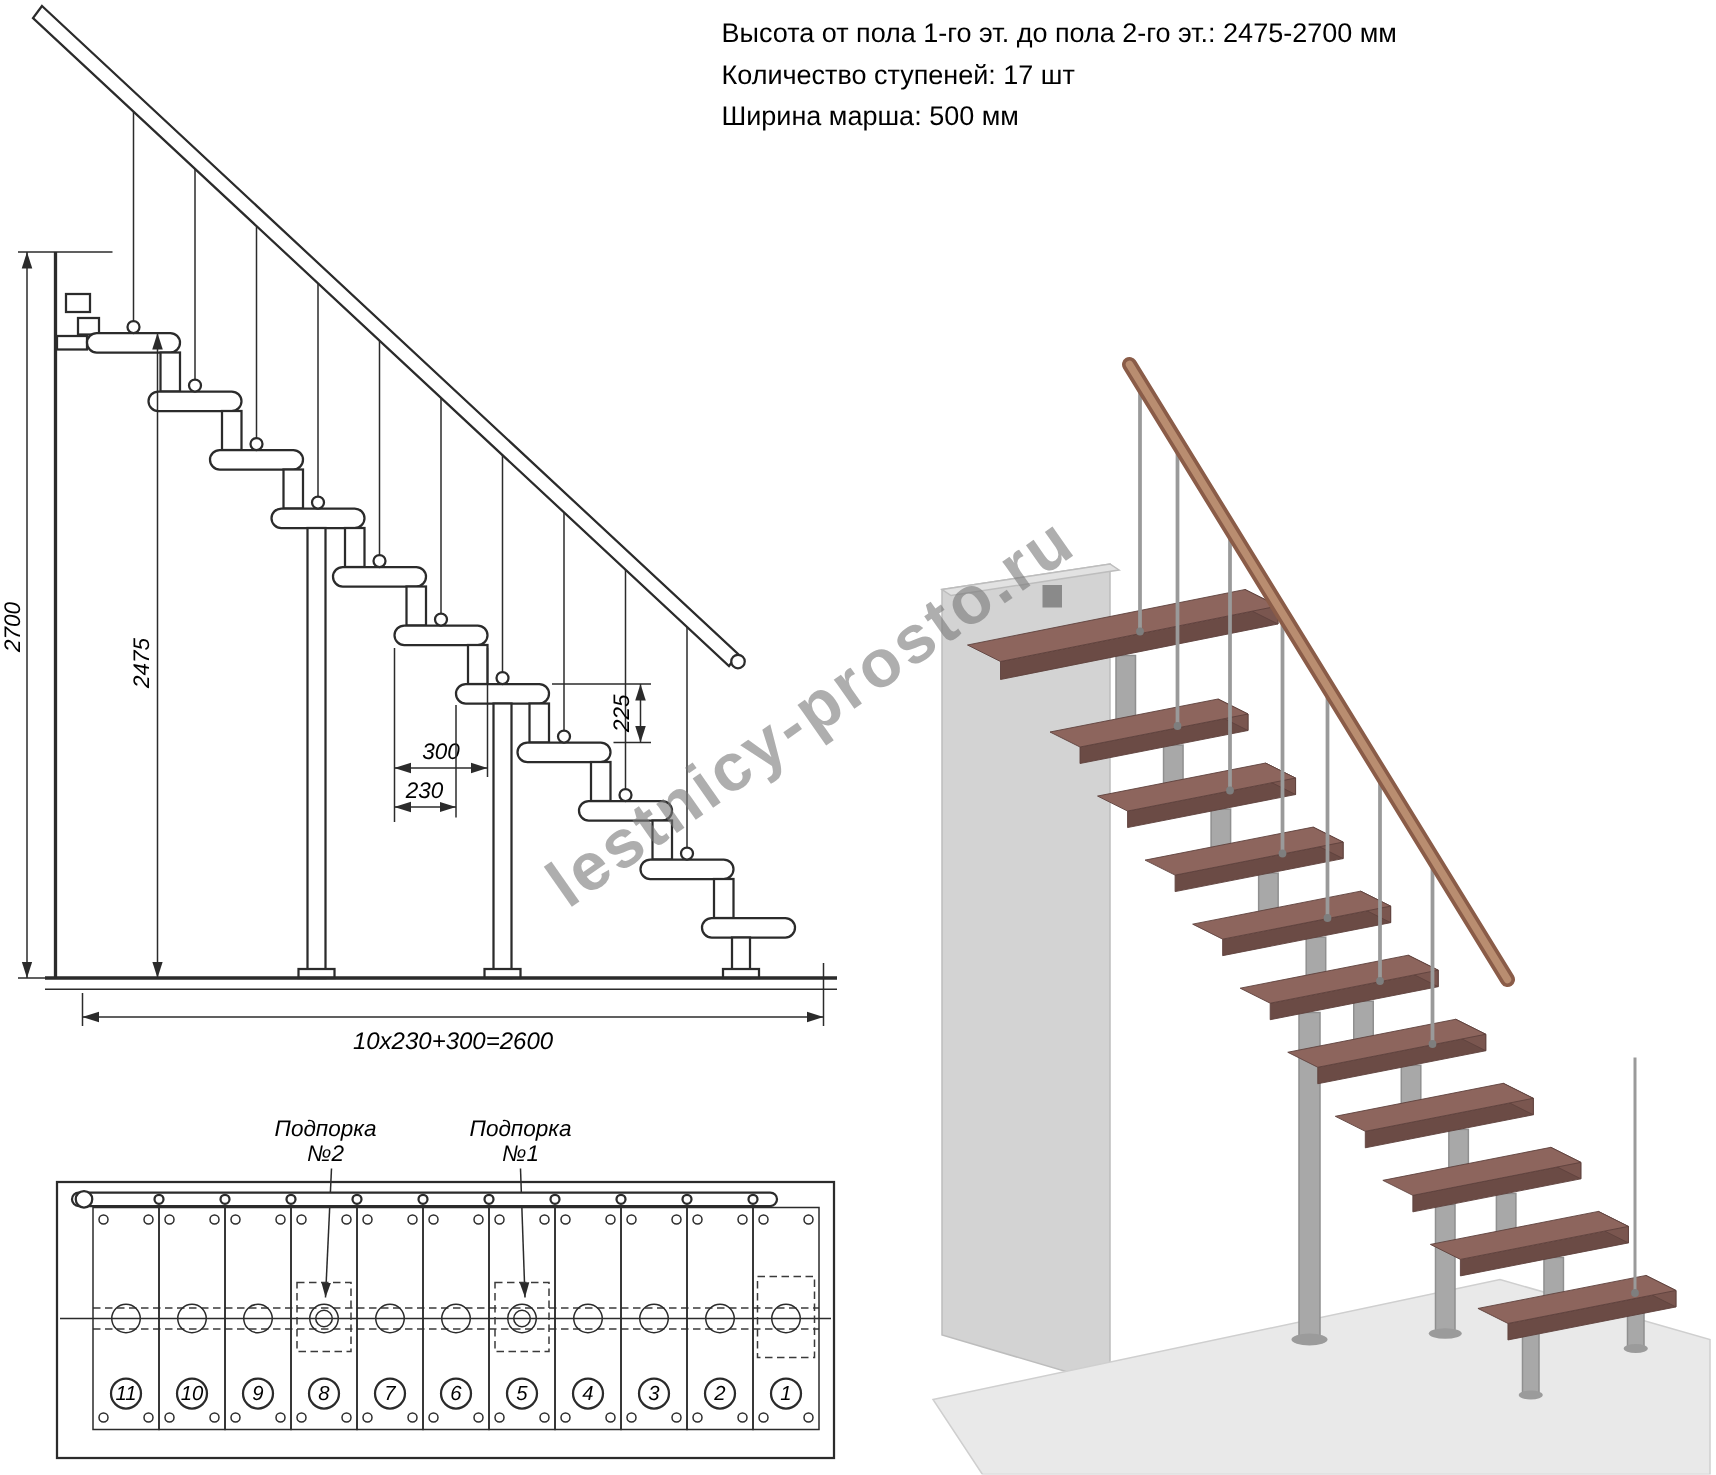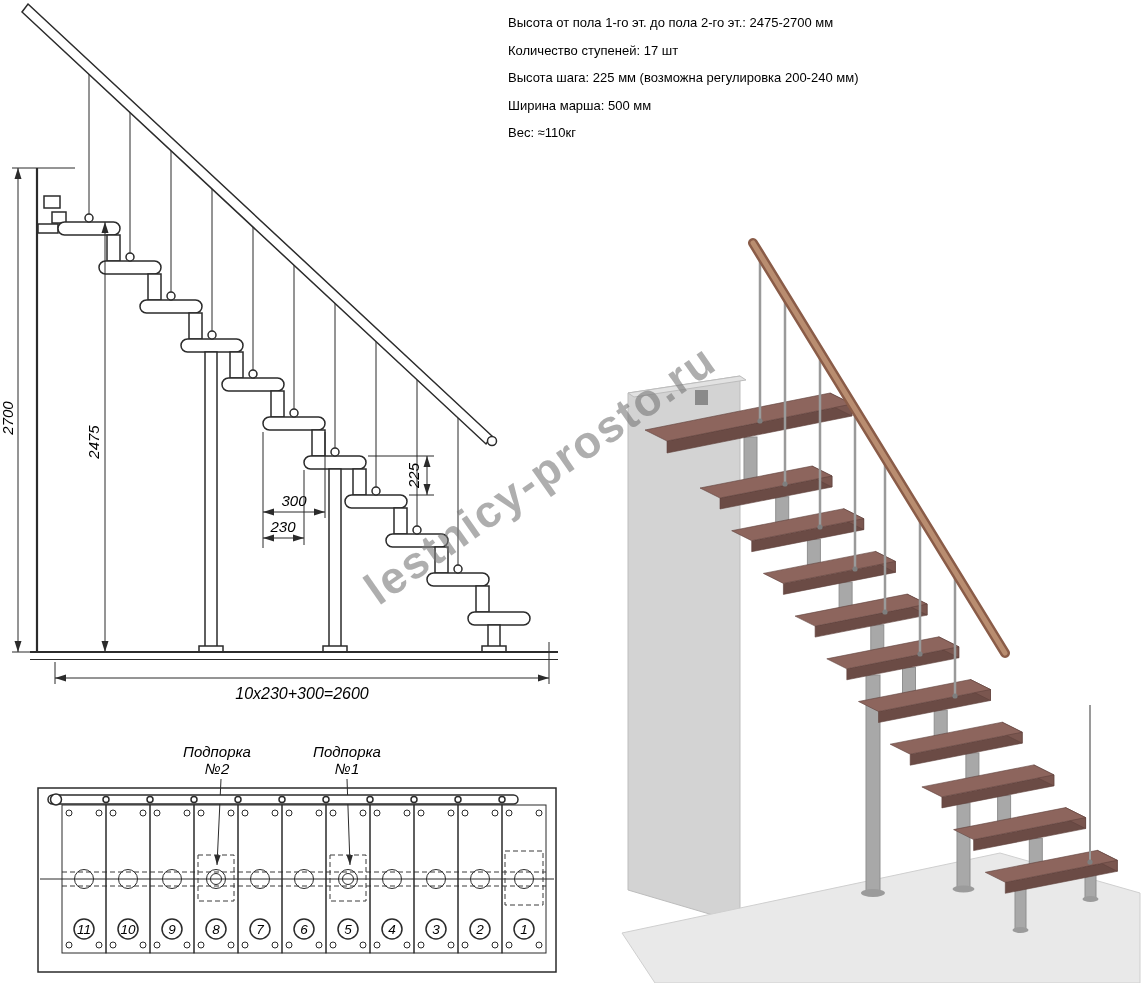--- a/index.html
+++ b/index.html
@@ -1,17 +1,17 @@
 <!DOCTYPE html>
 <html><head>
 <meta charset="utf-8">
 <style>
 html,body{margin:0;padding:0}
 body{width:1144px;height:983px;position:relative;background:#fff;font-family:"Liberation Sans",sans-serif;overflow:hidden}
-.specs{position:absolute;left:508px;top:9px;font-size:13px;line-height:27.5px;color:#000;z-index:2}
+.specs{position:absolute;left:481px;top:9px;font-size:18px;line-height:27.5px;color:#000;z-index:2}
 svg.layer{position:absolute}
 #elev{left:0;top:0}
 #plan{left:20px;top:735px}
 #r3d{left:585px;top:185px}
 .ln{fill:#fff;stroke:#2b2b2b;stroke-width:1.5}
 .box{fill:none;stroke:#2b2b2b;stroke-width:1.5}
 .thin{fill:none;stroke:#2b2b2b;stroke-width:1}
 .thick{fill:none;stroke:#2b2b2b;stroke-width:2.2}
 .dim{fill:none;stroke:#2b2b2b;stroke-width:1}
 .dimtext{font:italic 15px "Liberation Sans",sans-serif;fill:#000;text-anchor:middle}
@@ -20,23 +20,21 @@
 .num{font:italic 13.5px "Liberation Sans",sans-serif;fill:#000;text-anchor:middle}
 .dash{fill:none;stroke:#3a3a3a;stroke-width:1;stroke-dasharray:5 3}
 .watermark{position:absolute;left:370px;top:568px;transform-origin:0 50%;transform:rotate(-35deg);font-size:45px;font-weight:bold;letter-spacing:2px;color:rgba(120,120,120,.6);white-space:nowrap;z-index:6;pointer-events:none}
 </style>
 </head>
 <body>
 
 <div class="specs">
   <div>Высота от пола 1-го эт. до пола 2-го эт.: 2475-2700 мм</div>
   <div>Количество ступеней: 17 шт</div>
-  <div>Высота шага: 225 мм (возможна регулировка 200-240 мм)</div>
   <div>Ширина марша: 500 мм</div>
-  <div>Вес: ≈110кг</div>
 </div>
 
 <svg id="elev" class="layer" width="570" height="730" viewBox="0 0 570 730">
   <defs>
     <marker id="arrE" viewBox="0 0 10 10" refX="10" refY="5" markerWidth="11" markerHeight="11" orient="auto-start-reverse">
       <path d="M0,1.8 L10,5 L0,8.2 z" fill="#2b2b2b"></path>
     </marker>
   </defs>
 
   <g id="elev-balusters">

